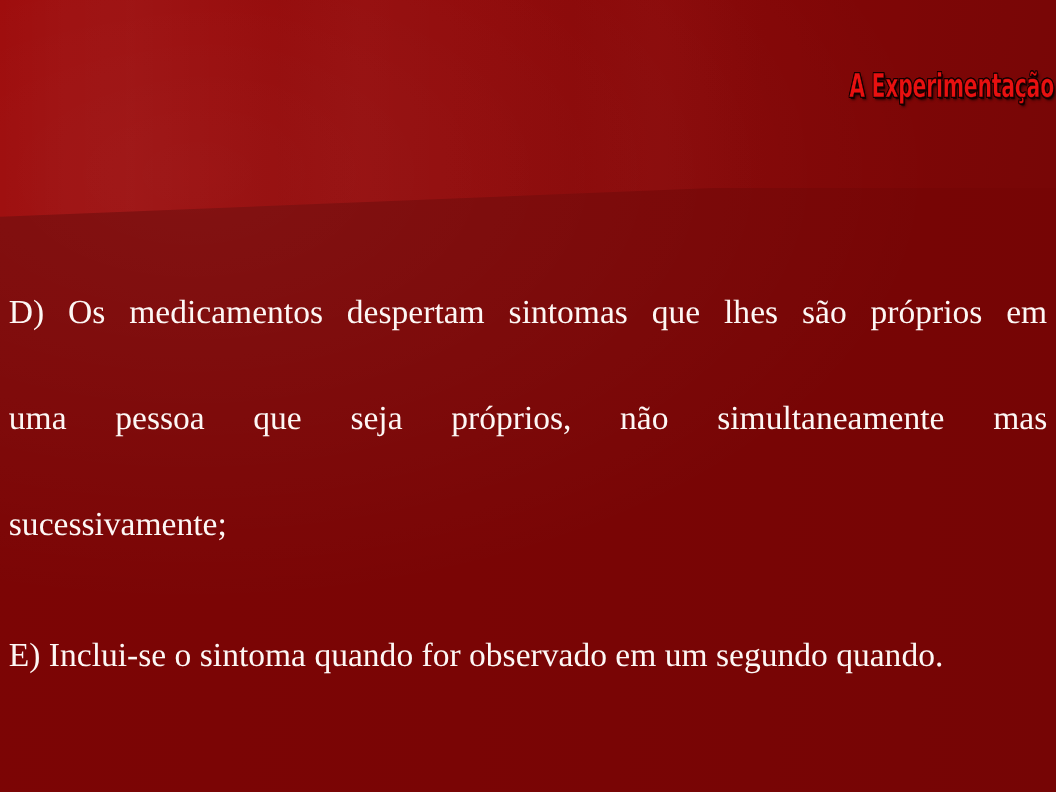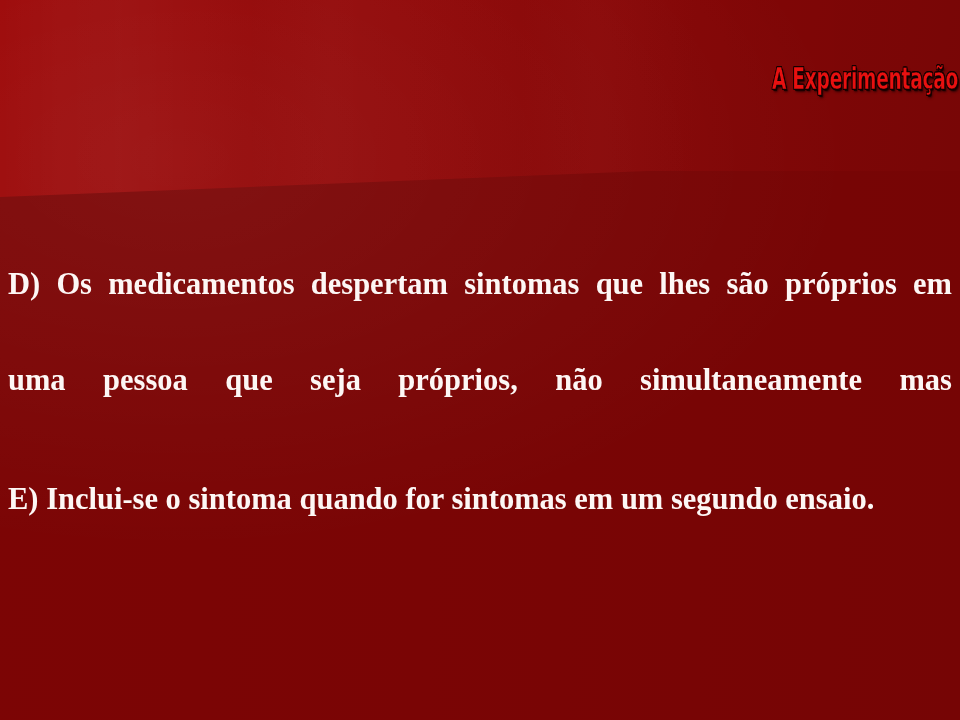--- a/index.html
+++ b/index.html
@@ -93,21 +93,20 @@
 
   
   .body-copy {
     position: absolute;
     left: 8px;
     top: 236px;
     width: 944px;
     color: #fdf7f5;
     font-size: 30.5px;
     line-height: 96px;
-    font-weight: bold;
   }
   .para {
     margin: 0;
     text-align: justify;
     text-justify: inter-word;
   }
   .para.justify-all > .line {
     display: block;
     text-align: justify;
     text-align-last: justify;
@@ -133,23 +132,24 @@
   <div class="bg-wedge-edge"></div>
   <div class="bg-vignette"></div>
 
   <div class="title">A Experimentação na Homeopatia</div>
 
   <div class="body-copy">
 
     <p class="para justify-all">
       <span class="line">D) Os medicamentos despertam sintomas que lhes são próprios em</span>
       <span class="line">uma pessoa que seja próprios, não simultaneamente mas</span>
+      <span class="line last">sucessivamente;</span>
     </p>
 
     <div class="para-gap"></div>
 
     <p class="para justify-all">
-      <span class="line last">E) Inclui-se o sintoma quando for sintomas em um segundo ensaio.</span>
+      <span class="line last">E) Inclui-se o sintoma quando for observado em um segundo quando.</span>
     </p>
 
   </div>
 
 </div>
 
 </body></html>

